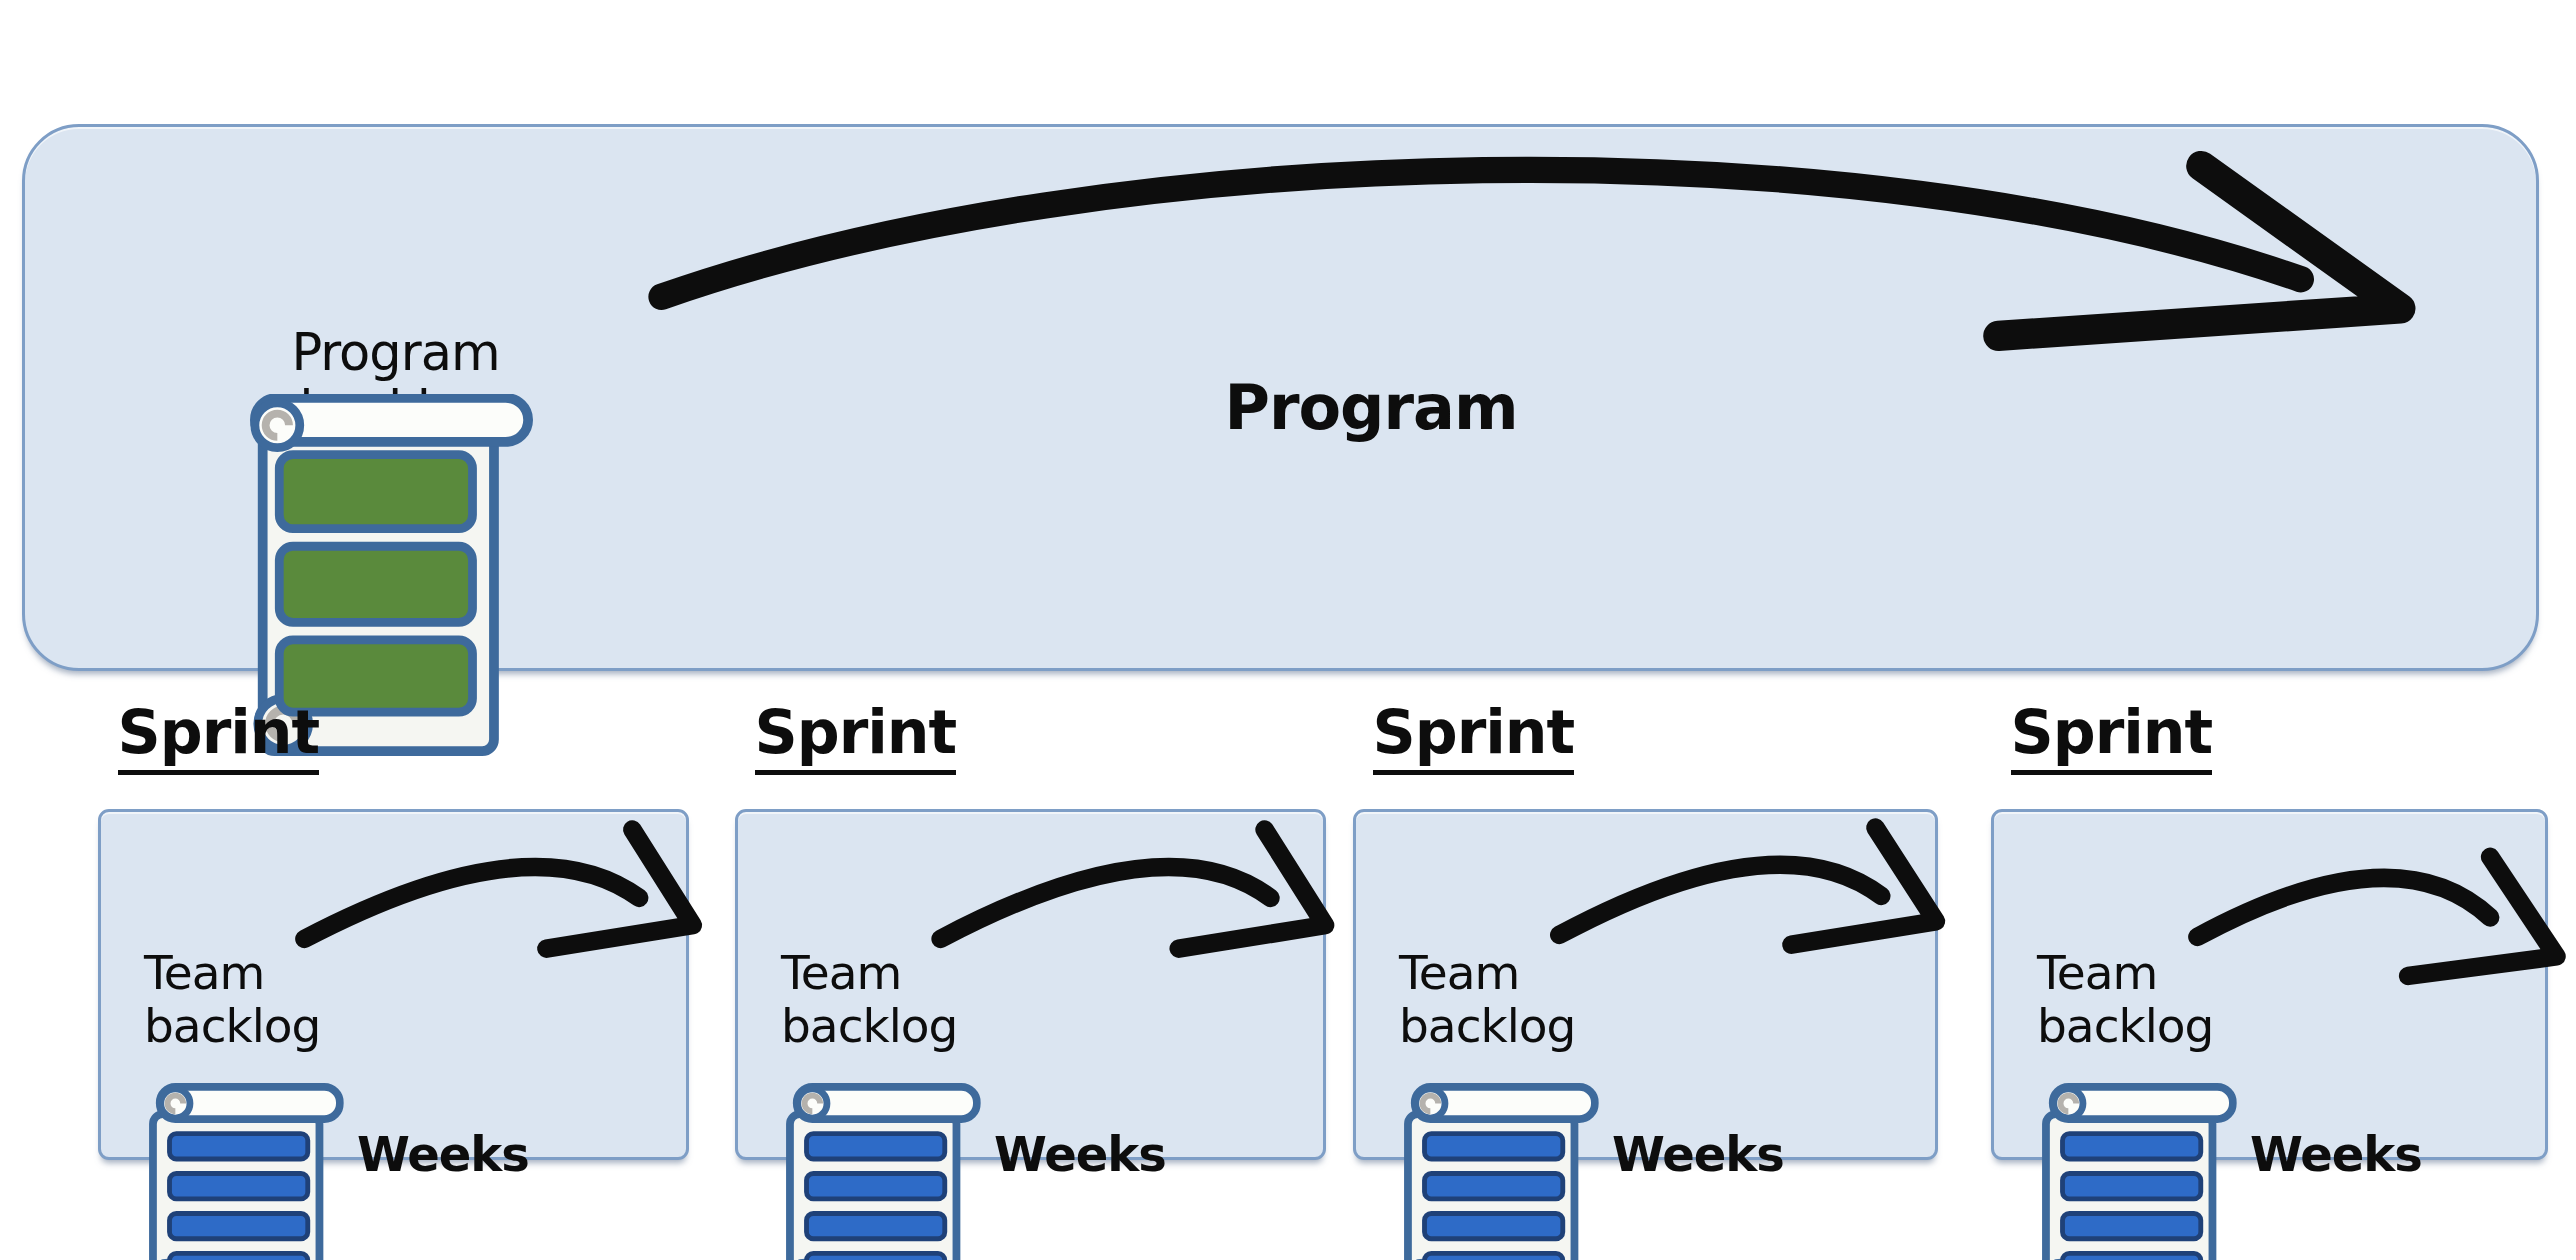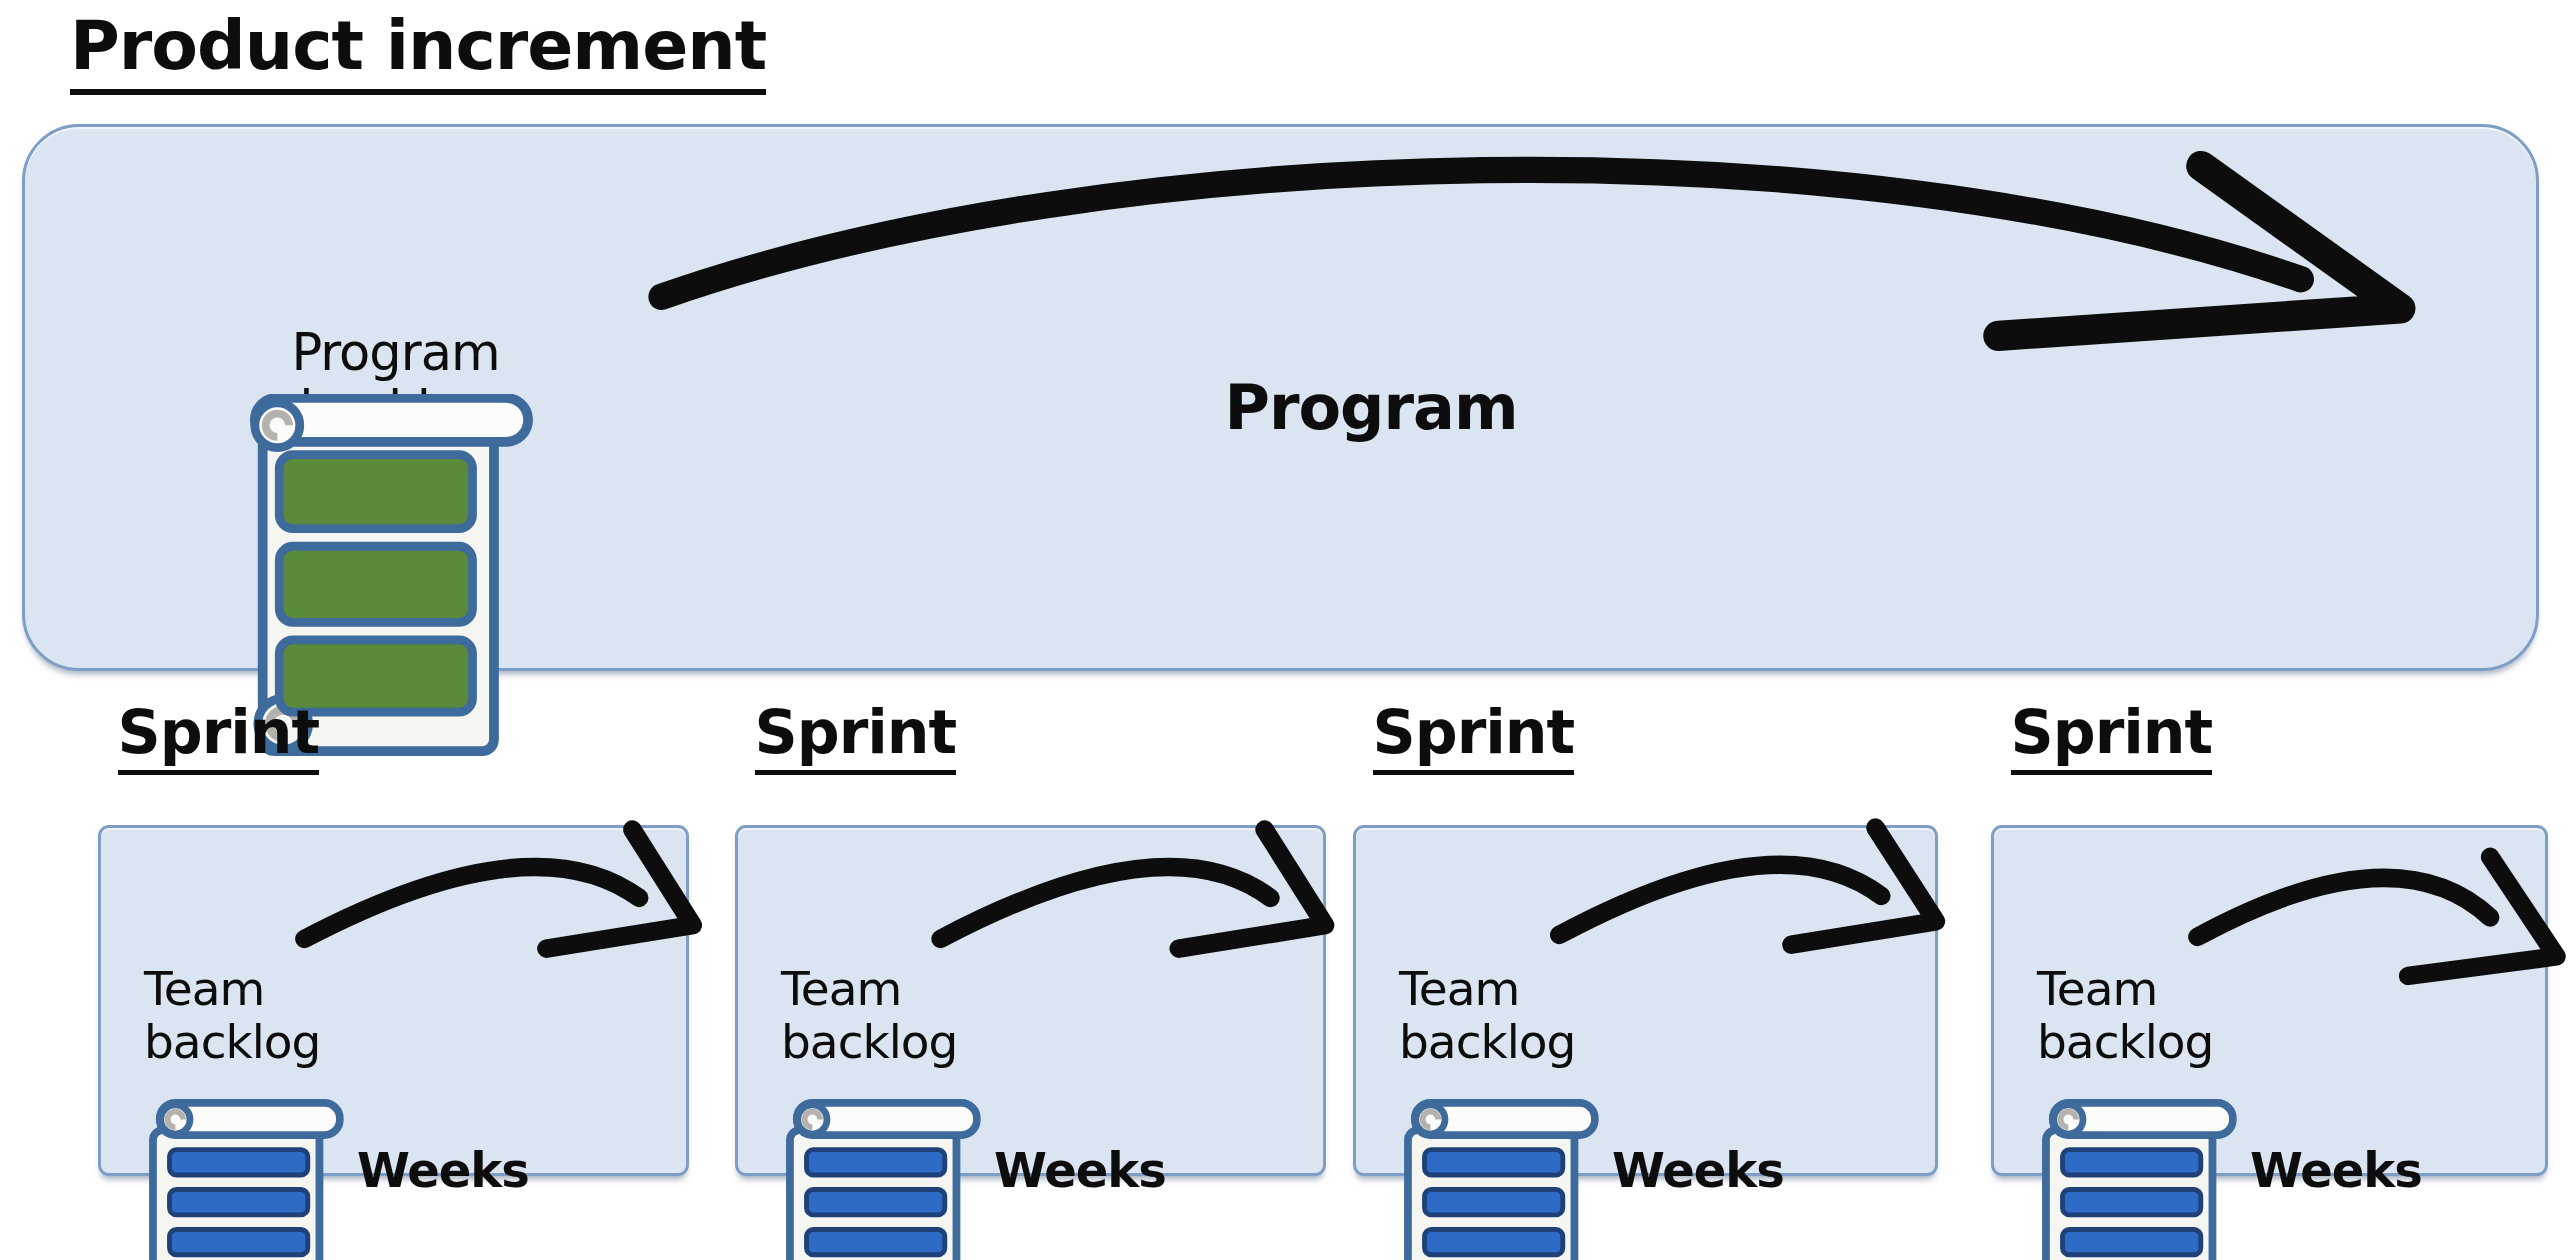--- a/index.html
+++ b/index.html
@@ -27,21 +27,21 @@
   
   .panel {
     background:#dbe5f1;
     border:3.9px solid #7e9ec6;
     box-shadow:0 6.8px 6.8px -3.9px rgba(90,110,140,0.55), inset 0 2px 0 rgba(255,255,255,0.6);
     box-sizing:border-box;
   }
   .pi-panel { left:21.5px; top:124px; width:2517px; height:547px; border-radius:57px; }
 
   .sprint { top:695px; height:566px;margin-left:38px; }
-  .sprint-panel { left:0; top:130px; width:100%; height:351px; border-radius:11px; }
+  .sprint-panel { left:0; top:114px; width:100%; height:351px; border-radius:11px; }
 
   
   .backlog-label { font-weight:400; line-height:1.12; letter-spacing:-1px; }
   .program-label { left:166px; top:197px; width:410px; text-align:center; font-size:51px; }
   .team-label    { left:43px;  top:135px; width:205px; font-size:47px; }
   .timeline-label { font-weight:700; letter-spacing:-1px; }
   .months-label { left:1122px; top:244px; width:449px; text-align:center; font-size:62px; }
   .weeks-label  { left:256px; top:314px; font-size:48px; }
 
   
@@ -79,21 +79,20 @@
         <rect x="26" y="93" width="142" height="26" rx="7" fill="#2e6bc7" stroke="#1f4178" stroke-width="5"></rect>
         <rect x="26" y="134" width="142" height="26" rx="7" fill="#2e6bc7" stroke="#1f4178" stroke-width="5"></rect>
         <rect x="26" y="175" width="142" height="26" rx="7" fill="#2e6bc7" stroke="#1f4178" stroke-width="5"></rect>
         <rect x="16" y="4" width="185" height="33" rx="16" fill="#fcfdfa" stroke="#3e6a9c" stroke-width="8"></rect>
         <circle cx="32" cy="21" r="15" fill="#fcfdfa" stroke="#3e6a9c" stroke-width="7"></circle>
         <path d="M 32 29 a 8 8 0 1 1 8 -8" fill="none" stroke="#b5b2ad" stroke-width="6"></path>
       </symbol>
     </defs>
   </svg>
 
-  <div class="abs big-title">Product increment</div>
 
   <div class="abs panel pi-panel">
     <div class="abs backlog-label program-label">Program backlog</div>
     <svg class="abs scroll program-scroll" viewBox="0 0 290 375">
       <use href="#program-scroll"></use>
     </svg>
     <div class="abs timeline-label months-label">Program</div>
   </div>
 
   <div class="abs sprint" style="left:60px; width:591px;">

